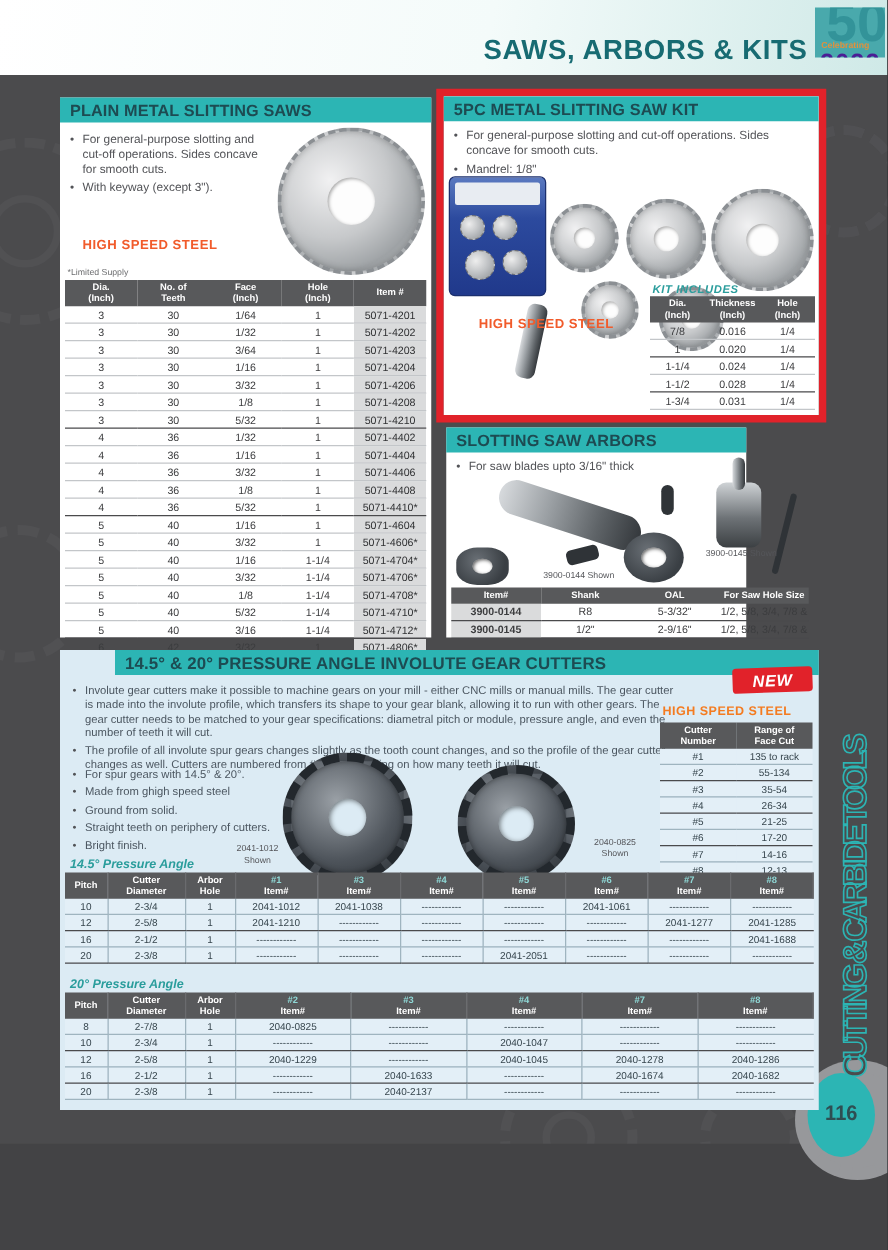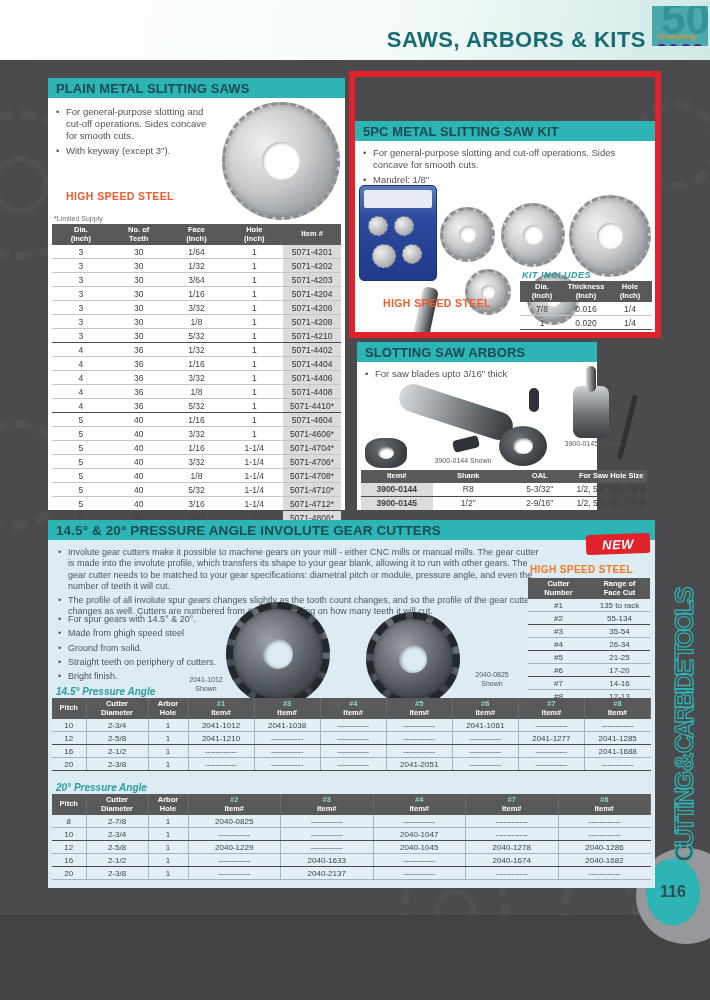--- a/index.html
+++ b/index.html
@@ -78,29 +78,29 @@
   .ring { position:absolute; border-radius:50%;
     background: radial-gradient(circle at 40% 35%, #6a7076, #3a3f44 70%); }
   .ring::after { content:""; position:absolute; left:30%; top:30%; width:40%; height:40%;
     background:#fff; border-radius:50%; box-shadow: inset 1px 1px 3px rgba(0,0,0,.6); }
   .screwhead { position:absolute; border-radius:4px; background:#2f3337; }
   .shown-label { position:absolute; font-size:7px; color:#55565a; text-align:center; line-height:1.3; }
 
   
   .red-box { position:absolute; left:349px; top:71px; width:312px; height:267px;
     border:6px solid #e1222a; }
-  .kit-inner { position:absolute; inset:0; background:#fff; overflow:hidden;margin-top:44px; }
+  .kit-inner { position:absolute; inset:0; background:#fff; overflow:hidden; }
   .kit-box { position:absolute; border:1px solid #9a9a9a; text-align:center; padding-top:3px; }
   .kit-box .k1 { color:#2cb5b4; font-weight:bold; font-style:italic; font-size:11px; }
   .kit-box .k2 { color:#55565a; font-size:7px; margin-top:1px; }
   .kit-box .k3 { color:#989da2; font-weight:bold; font-size:15px; letter-spacing:1px; -webkit-text-stroke:0.6px #74797e; }
   .kit-includes { position:absolute; color:#2a9d9c; font-weight:bold; font-style:italic; font-size:9px; letter-spacing:0.5px; }
 
   
-  #panel-gear { background:#dcebf4; }
+  #panel-gear { background:#dcebf4;padding-left:44px; }
   #panel-gear .bullets li { font-size:9px; color:#4b5660; }
   .new-badge { position:absolute; background:#e1222a; color:#fff; font-weight:bold; font-style:italic;
     font-size:13px; text-align:center; padding:3px 0 2px 0; border-radius:3px; transform:rotate(-2deg); letter-spacing:0.5px; }
   .hss2 { color:#f47b20; }
 
   
   .side-text { position:absolute; right:10px; top:386px; height:476px;
     writing-mode:vertical-rl; transform:rotate(180deg);
     font-size:26px; font-weight:bold; letter-spacing:-4px; white-space:nowrap;
     color:#4b4b4d; -webkit-text-stroke:1.3px #2cb5b4; overflow:hidden; }

